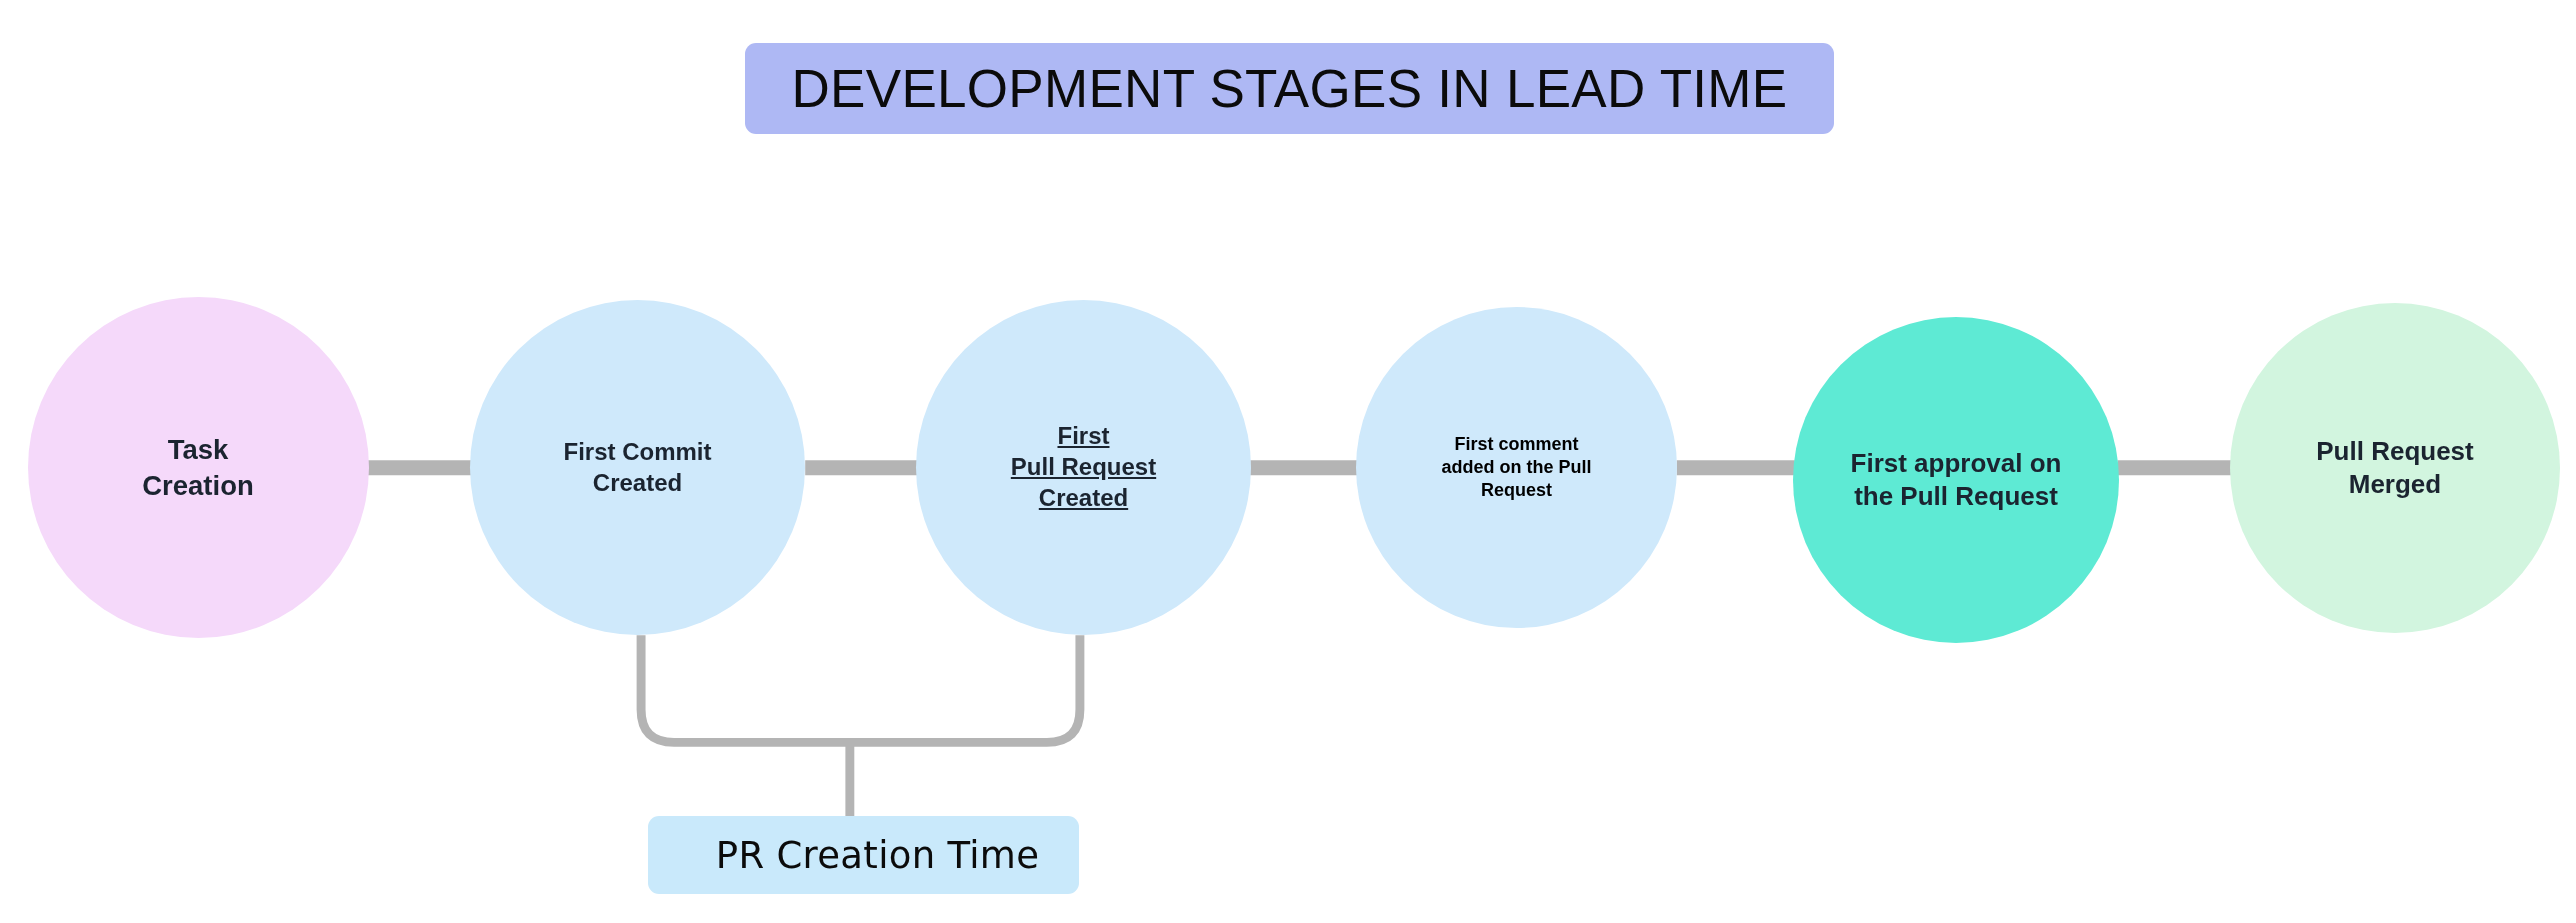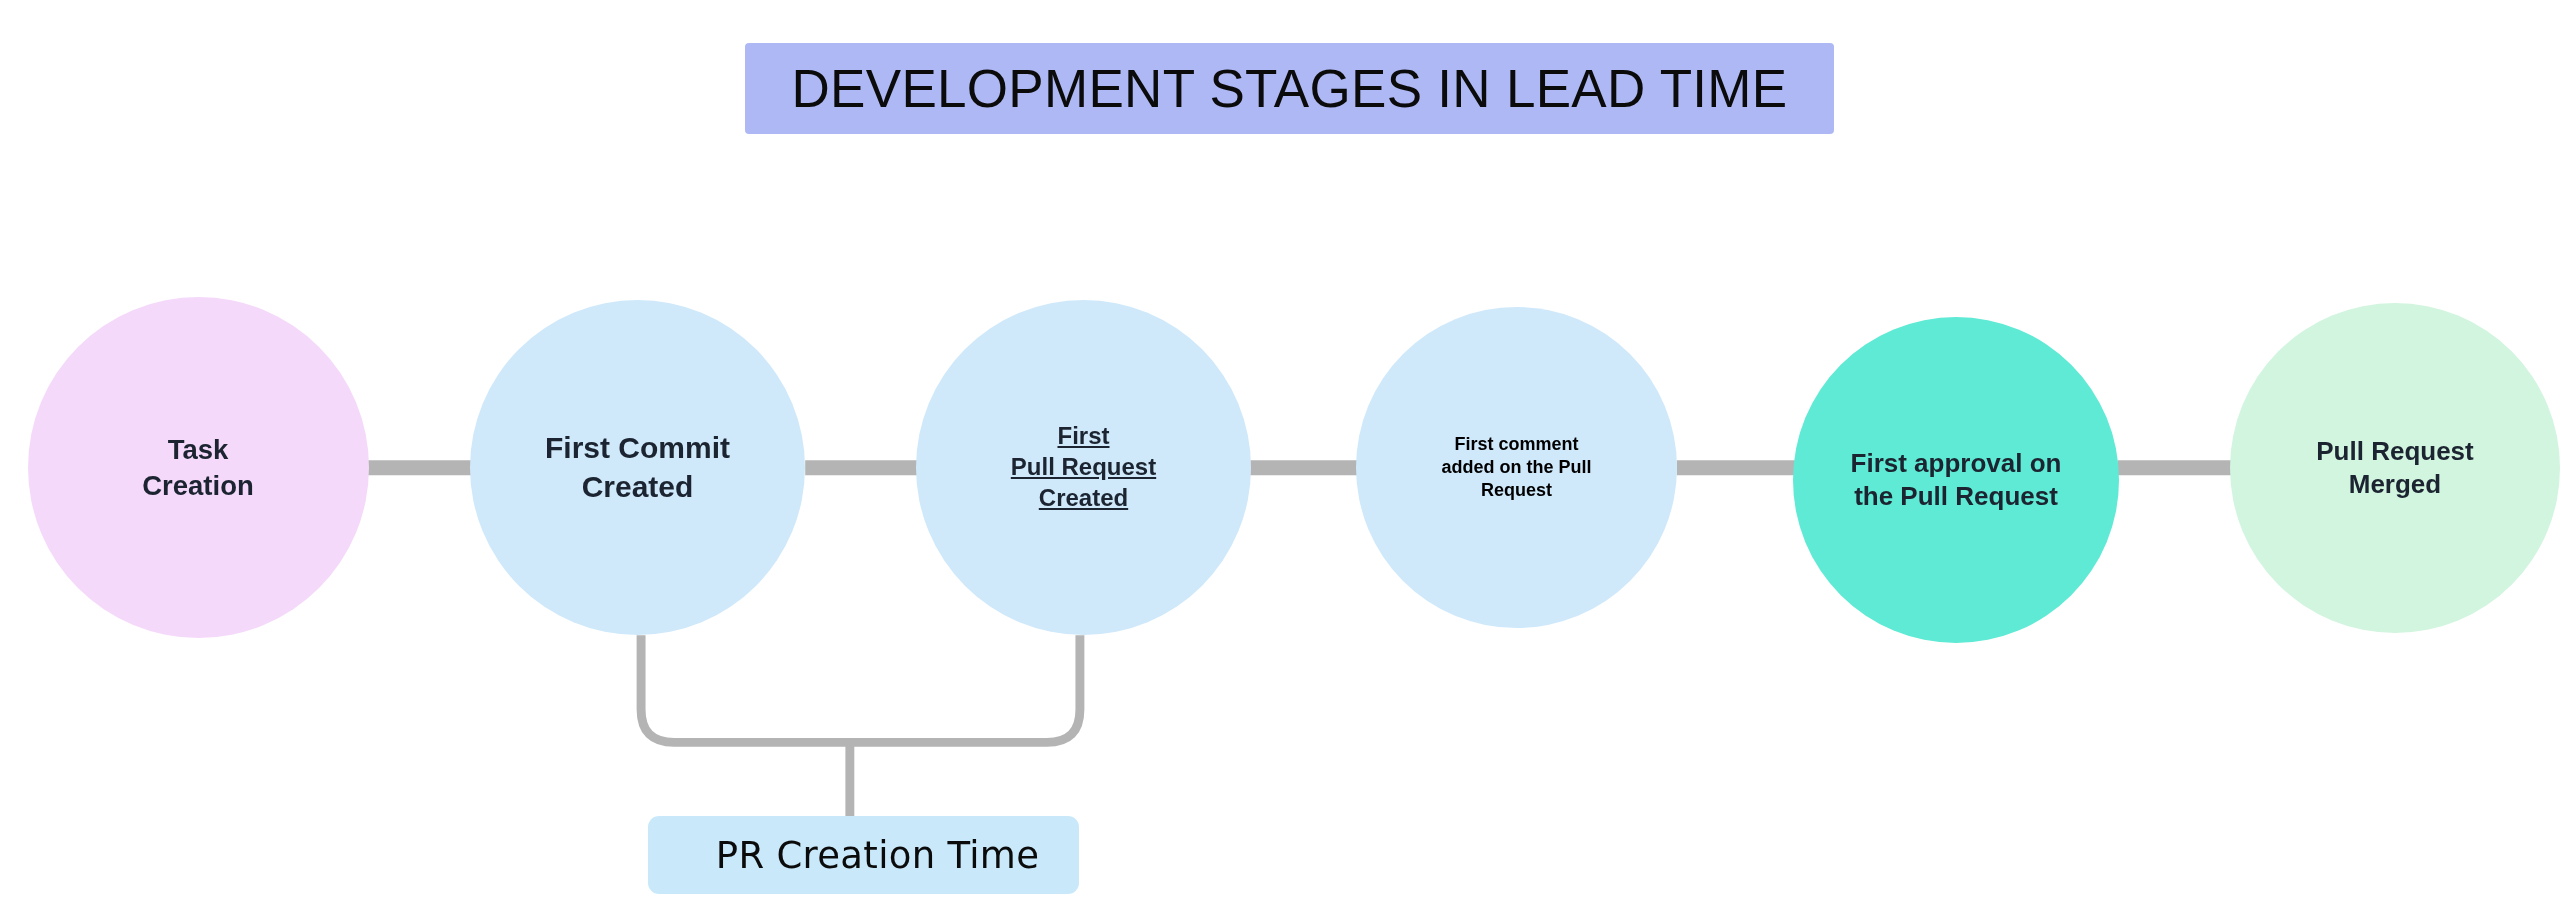--- a/index.html
+++ b/index.html
@@ -25,21 +25,21 @@
     height: 923px;
   }
   
   .title-banner {
     position: absolute;
     left: 745px;
     top: 43px;
     width: 1089px;
     height: 91px;
     background: #aeb8f4;
-    border-radius: 4px;
+    border-radius: 11px;
     display: flex;
     align-items: center;
     justify-content: center;
   }
   .title-text {
     font-family: "Liberation Sans", sans-serif;
     font-size: 53px;
     font-weight: 400;
     letter-spacing: 0.3px;
     color: #0b0b0b;
@@ -108,21 +108,21 @@
   <div class="title-banner">
     <span class="title-text">DEVELOPMENT STAGES IN LEAD TIME</span>
   </div>
 
   <div id="nodes-host">
       <div class="node" style="left: 27.5px; top: 297px; width: 341px; height: 341px; background: rgb(245, 217, 250);">
         <span class="node-label" style="font-size: 27.5px; color: rgb(27, 36, 48);">Task
 Creation</span>
       </div>
       <div class="node" style="left: 470px; top: 300px; width: 335px; height: 335px; background: rgb(207, 233, 251);">
-        <span class="node-label" style="font-size: 30px; color: rgb(27, 36, 48);">First Commit
+        <span class="node-label" style="font-size: 24px; color: rgb(27, 36, 48);">First Commit
 Created</span>
       </div>
       <div class="node" style="left: 916px; top: 300px; width: 335px; height: 335px; background: rgb(207, 233, 251);">
         <span class="node-label" style="font-size: 24px; color: rgb(27, 36, 48); text-decoration: underline;">First
 Pull Request
 Created</span>
       </div>
       <div class="node" style="left: 1356px; top: 307px; width: 321px; height: 321px; background: rgb(207, 233, 251);">
         <span class="node-label" style="font-size: 18px; color: #000000;">First comment
 added on the Pull

